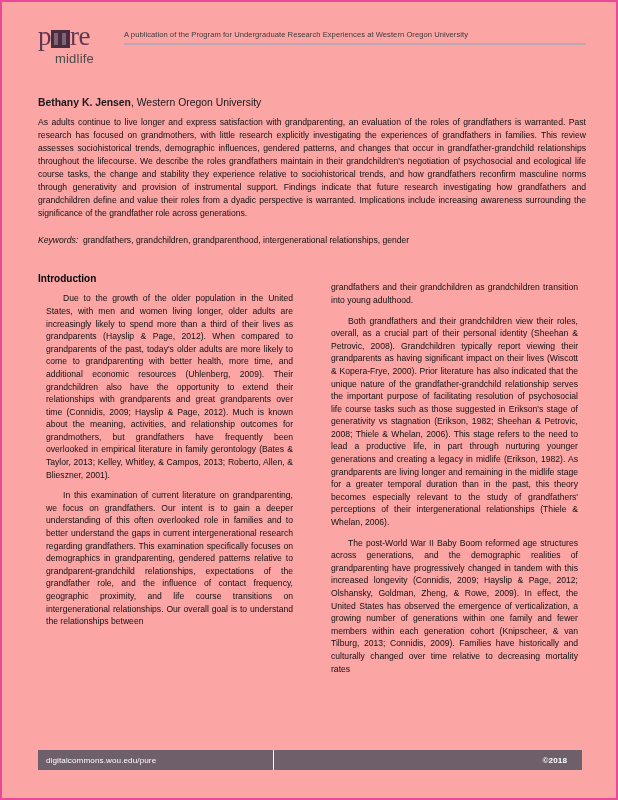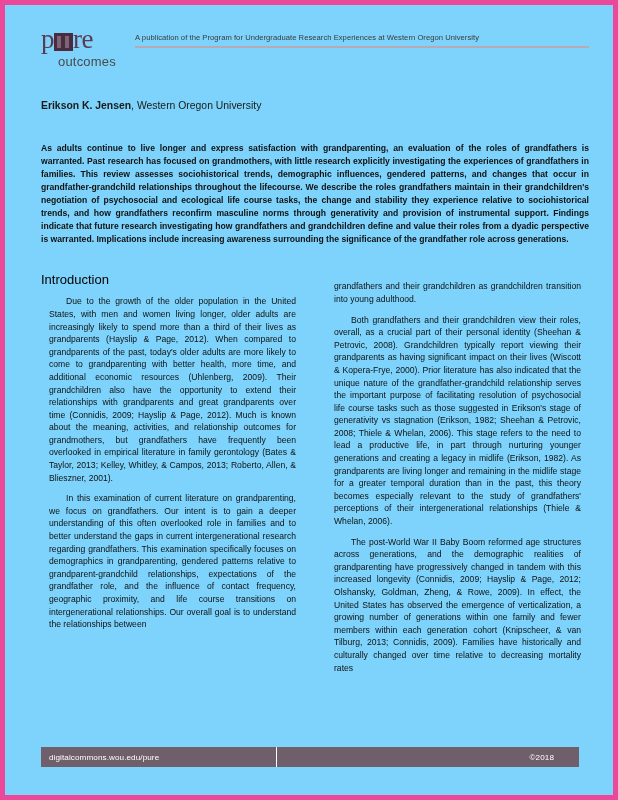--- a/index.html
+++ b/index.html
@@ -13,22 +13,22 @@
     font-family: "Liberation Sans", sans-serif;
     color: #000000;
     -webkit-font-smoothing: antialiased;
   }
 
   .page {
     position: relative;
     width: 618px;
     height: 800px;
     box-sizing: border-box;
-    background: #7dd3fc;
-    border: 5px solid #ec4899;
+    background: #fca5a5;
+    border: 2px solid #ec4899;
     overflow: hidden;
   }
 
   .page-inner {
     position: absolute;
     left: 36px;
     top: 20px;
     width: 548px;
   }
 
@@ -94,21 +94,20 @@
     letter-spacing: 0.2px;
     margin-left: 17px;
     display: block;
     margin-top: 1px;
   }
 
   .masthead-right {
     flex: 1 1 auto;
     padding-top: 8px;
     padding-left: 4px;
-    margin-left: 8px;
   }
   .masthead-tagline {
     font-size: 7.6px;
     color: #3a3a3a;
     letter-spacing: 0.05px;
     padding-bottom: 4px;
     white-space: nowrap;
   }
   .masthead-rule {
     height: 2px;
@@ -130,26 +129,25 @@
     margin-top: 22px;
     font-size: 10.4px;
     line-height: 14.6px;
     color: #1a1a1a;
   }
   .authors .line { white-space: nowrap; }
   .authors b { font-weight: bold; }
 
   
   .abstract {
-    margin-top: 28px;
+    margin-top: 5px;
     font-size: 8.6px;
     line-height: 13.1px;
     text-align: justify;
     color: #111;
-    font-weight: bold;
   }
 
   .keywords {
     margin-top: 14px;
     font-size: 8.6px;
     line-height: 13px;
     color: #111;
   }
   .keywords .kw-label {
     font-style: italic;
@@ -159,22 +157,22 @@
   .columns {
     margin-top: 26px;
     display: flex;
     gap: 22px;
   }
   .col {
     width: 263px;
     flex: 0 0 263px;
   }
   .section-head {
-    font-size: 13px;
-    font-weight: normal;
+    font-size: 10px;
+    font-weight: bold;
     margin-bottom: 7px;
     color: #000;
   }
   .col p {
     margin: 8px;
     font-size: 8.6px;
     line-height: 12.6px;
     text-align: justify;
     text-indent: 17px;
     color: #111;
@@ -201,55 +199,60 @@
     letter-spacing: 0.1px;
     box-sizing: border-box;
     border-right: 1px solid #ffffff;
     height: 20px;
     display: flex;
     align-items: center;
   }
   .footer-right {
     flex: 1 1 auto;
     text-align: right;
-    padding-right: 25px;
+    padding-right: 15px;
     font-size: 8.1px;
     letter-spacing: 0.1px;
+    font-weight: bold;
   }
 </style>
 </head>
 <body>
 
 <div class="page">
 
   <div class="page-inner">
 
     <div class="masthead">
 
       <div class="logo-block">
         <span class="logo-word"><span class="lw-p">p</span><span class="logo-u-block"></span><span>re</span></span>
-        <span class="logo-sub">outcomes</span>
+        <span class="logo-sub">midlife</span>
       </div>
 
       <div class="masthead-right">
         <div class="masthead-tagline">A publication of the Program for Undergraduate Research Experiences at Western Oregon University</div>
         <div class="masthead-rule"></div>
       </div>
 
     </div>
 
 
     <div class="authors">
       <div class="line">
-        <b>Erikson K. Jensen</b><span>, </span><span>Western Oregon University</span>
+        <b>Bethany K. Jensen</b><span>, </span><span>Western Oregon University</span>
       </div>
     </div>
 
     <div class="abstract">As adults continue to live longer and express satisfaction with grandparenting, an evaluation of the roles of grandfathers is warranted. Past research has focused on grandmothers, with little research explicitly investigating the experiences of grandfathers in families. This review assesses sociohistorical trends, demographic influences, gendered patterns, and changes that occur in grandfather-grandchild relationships throughout the lifecourse. We describe the roles grandfathers maintain in their grandchildren's negotiation of psychosocial and ecological life course tasks, the change and stability they experience relative to sociohistorical trends, and how grandfathers reconfirm masculine norms through generativity and provision of instrumental support. Findings indicate that future research investigating how grandfathers and grandchildren define and value their roles from a dyadic perspective is warranted. Implications include increasing awareness surrounding the significance of the grandfather role across generations.</div>
 
+    <div class="keywords">
+      <span class="kw-label">Keywords:</span>&nbsp;
+      <span>grandfathers, grandchildren, grandparenthood, intergenerational relationships, gender</span>
+    </div>
 
     <div class="columns">
 
       <div class="col">
         <div class="section-head">Introduction</div>
         <p>Due to the growth of the older population in the United States, with men and women living longer, older adults are increasingly likely to spend more than a third of their lives as grandparents (Hayslip &amp; Page, 2012). When compared to grandparents of the past, today's older adults are more likely to come to grandparenting with better health, more time, and additional economic resources (Uhlenberg, 2009). Their grandchildren also have the opportunity to extend their relationships with grandparents and great grandparents over time (Connidis, 2009; Hayslip &amp; Page, 2012). Much is known about the meaning, activities, and relationship outcomes for grandmothers, but grandfathers have frequently been overlooked in empirical literature in family gerontology (Bates &amp; Taylor, 2013; Kelley, Whitley, &amp; Campos, 2013; Roberto, Allen, &amp; Blieszner, 2001).</p>
         <p>In this examination of current literature on grandparenting, we focus on grandfathers. Our intent is to gain a deeper understanding of this often overlooked role in families and to better understand the gaps in current intergenerational research regarding grandfathers. This examination specifically focuses on demographics in grandparenting, gendered patterns relative to grandparent-grandchild relationships, expectations of the grandfather role, and the influence of contact frequency, geographic proximity, and life course transitions on intergenerational relationships. Our overall goal is to understand the relationships between</p>
       </div>
 
       <div class="col">

